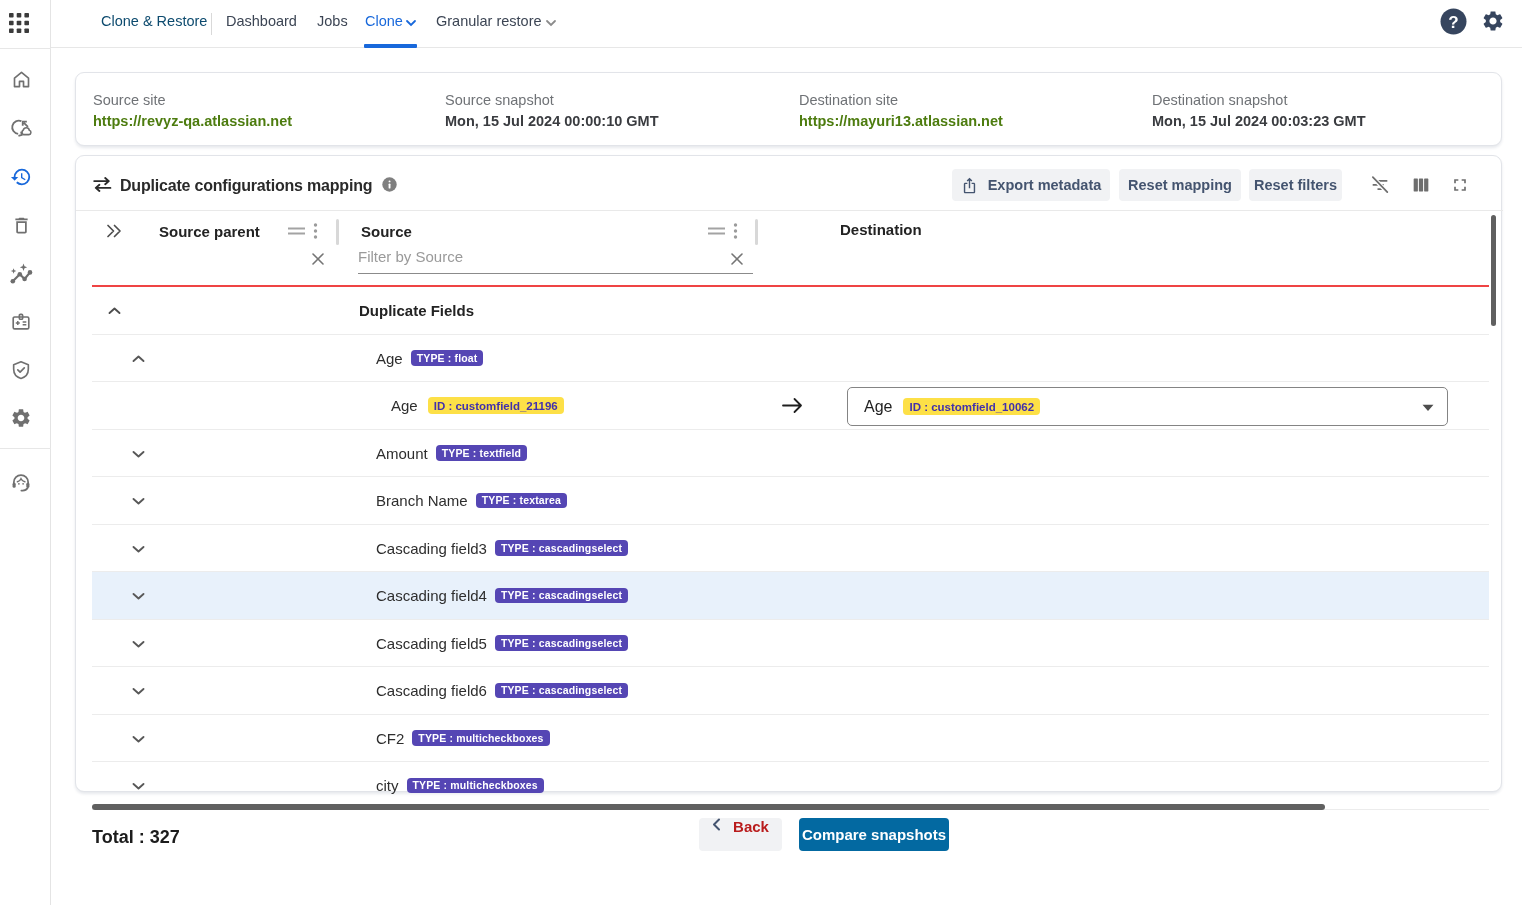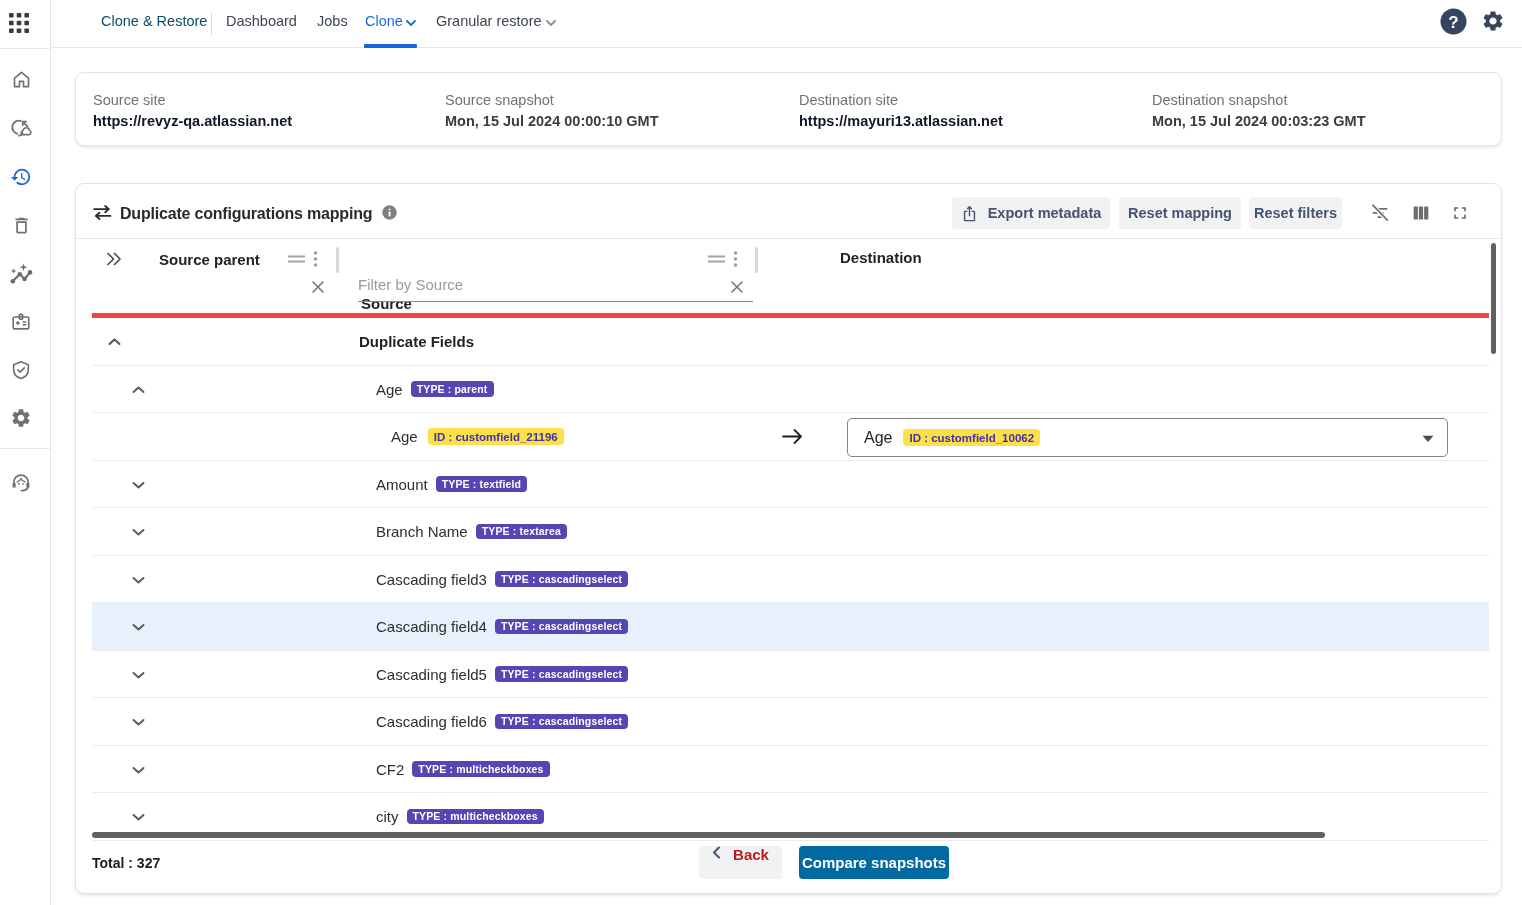--- a/index.html
+++ b/index.html
@@ -14,51 +14,51 @@
 
   
   .topnav { position:absolute; left:51px; top:0; width:1471px; height:48px; border-bottom:1px solid #e7e7e7; background:#fff; }
   .nav-item { position:absolute; top:0; height:48px; line-height:43px; font-size:14.5px; font-weight:500; color:#3c4554; white-space:nowrap; }
   .nav-sep { position:absolute; left:160px; top:13px; width:1px; height:22px; background:#d9d9d9; }
   .nav-underline { position:absolute; left:313px; top:44px; width:53px; height:4px; background:#1868db; border-radius:1px; }
 
   
   .card { position:absolute; left:75px; width:1427px; background:#fff; border:1px solid #e2e4e9; border-radius:9px; box-shadow:0 2px 3px rgba(23,43,77,.10); }
   .card1 { top:72px; height:74px; }
-  .card2 { top:183px; height:711px; }
+  .card2 { top:155px; height:637px; }
 
   .info-col { position:absolute; top:0; }
   .info-label { font-size:14.5px; color:#6f7276; line-height:17px; }
   .info-value { font-size:14.5px; font-weight:700; color:#3a3c40; line-height:17px; margin-top:4px; }
-  .info-link { color:#0f172a; }
+  .info-link { color:#4d7c0f; }
 
   
   .c2-title { position:absolute; left:44px; top:21px; font-size:16px; letter-spacing:-0.2px; font-weight:700; color:#2a2a2a; }
   .hbtn { position:absolute; top:13px; height:32px; background:#f1f2f4; border-radius:4px; color:#44546f; font-size:14.5px; font-weight:600; display:flex; align-items:center; justify-content:center; }
 
   
   .thead-bold { position:absolute; font-size:15px; font-weight:700; color:#232323; }
   .filter-input { position:absolute; top:86px; height:32px; border-bottom:1px solid #8b8b8b; font-size:15px; color:#9a9a9a; line-height:30px; }
   .coldiv { position:absolute; top:63px; width:3px; height:26px; background:#d8d8d8; border-radius:2px; }
 
-  .tbl { position:absolute; left:16px; top:129px; width:1397px; border-top:5px solid #ef4444; }
+  .tbl { position:absolute; left:16px; top:129px; width:1397px; border-top:2px solid #ef4444; }
   .trow { position:relative; height:47.5px; border-bottom:1px solid #ececec; }
   .trow .lbl { position:absolute; left:284px; top:0; height:47px; display:flex; align-items:center; font-size:15px; color:#2e2e2e; white-space:nowrap; }
   .badge { display:inline-block; margin-left:8px; background:#5546b4; color:#fff; font-size:10.5px; font-weight:700; letter-spacing:.15px; padding:2.5px 6px 2px; border-radius:4px; line-height:11px; }
   .idbadge { display:inline-block; margin-left:10px; background:#fde047; color:#4130ad; font-size:11.5px; font-weight:700; padding:2.5px 6px; border-radius:4px; line-height:12px; }
   .chev { position:absolute; top:17px; }
 
   .hl { background:#e8f1fb; }
 
   .sel { position:absolute; left:755px; top:5px; width:601px; height:39px; border:1px solid #848484; border-radius:5px; display:flex; align-items:center; }
 
   .vscroll { position:absolute; left:1415px; top:59px; width:5px; height:111px; background:#606060; border-radius:2.5px; }
   .hscroll { position:absolute; left:16px; top:648px; width:1233px; height:6px; background:#606060; border-radius:3px; }
 
-  .total { position:absolute; left:16px; top:671px; font-size:14px; font-weight:700; color:#1c1c1c; }
+  .total { position:absolute; left:16px; top:671px; font-size:18px; font-weight:700; color:#1c1c1c; }
   .btn-back { position:absolute; left:623px; top:662px; width:83px; height:33px; background:#f1f2f4; border-radius:4px; color:#b91c1c; font-size:15px; font-weight:600; display:flex; justify-content:center; }
   .btn-compare { position:absolute; left:723px; top:662px; width:150px; height:33px; background:#0369a1; border-radius:4px; color:#fff; font-size:15px; font-weight:600; display:flex; align-items:center; justify-content:center; }
 </style>
 </head>
 <body>
 <div class="page">
 
   <div class="topnav">
     <div class="nav-item" style="left:50px; color:#0c4a6e;">Clone &amp; Restore</div>
     <div class="nav-sep"></div>
@@ -244,21 +244,21 @@
       </svg>
     <svg class="abs" style="left:237px; top:66px;" width="5" height="18" viewBox="0 0 5 18">
         <g fill="#9b9b9b">
           <circle cx="2.5" cy="3" r="1.7"></circle>
           <circle cx="2.5" cy="9" r="1.7"></circle>
           <circle cx="2.5" cy="15" r="1.7"></circle>
         </g>
       </svg>
     <div class="coldiv" style="left:260px;"></div>
 
-    <div class="thead-bold" style="left:285px; top:67px;margin-top:44px;">Source</div>
+    <div class="thead-bold" style="left:285px; top:67px;">Source</div>
     <svg class="abs" style="left:632px; top:69px;" width="17" height="12" viewBox="0 0 17 12">
         <g stroke="#a3a3a3" stroke-width="2">
           <path d="M0 3.5h17"></path>
           <path d="M0 8.5h17"></path>
         </g>
       </svg>
     <svg class="abs" style="left:657px; top:66px;" width="5" height="18" viewBox="0 0 5 18">
         <g fill="#9b9b9b">
           <circle cx="2.5" cy="3" r="1.7"></circle>
           <circle cx="2.5" cy="9" r="1.7"></circle>
@@ -283,21 +283,21 @@
         <svg class="chev" style="left:15px;" width="15" height="14" viewBox="0 0 15 14">
             <path d="M2.5 9 L7.5 4.5 L12.5 9" fill="none" stroke="#4e4e4e" stroke-width="1.9" stroke-linecap="round" stroke-linejoin="round"></path>
           </svg>
         <div class="lbl" style="left:267px; font-weight:700; color:#232323;">Duplicate Fields</div>
       </div>
 
       <div class="trow">
         <svg class="chev" style="left:39px;" width="15" height="14" viewBox="0 0 15 14">
             <path d="M2.5 9 L7.5 4.5 L12.5 9" fill="none" stroke="#585858" stroke-width="1.9" stroke-linecap="round" stroke-linejoin="round"></path>
           </svg>
-        <div class="lbl" style="left:284px;">Age <span class="badge">TYPE : parent</span></div>
+        <div class="lbl" style="left:284px;">Age <span class="badge">TYPE : float</span></div>
       </div>
 
       <div class="trow">
         <div class="lbl" style="left:299px;">Age <span class="idbadge">ID : customfield_21196</span></div>
         <svg class="abs" style="left:690px; top:15px;" width="21" height="17" viewBox="0 0 21 17">
             <path d="M1 8.5 H19 M12.5 2 L19 8.5 L12.5 15" fill="none" stroke="#1f1f1f" stroke-width="1.8" stroke-linecap="round" stroke-linejoin="round"></path>
           </svg>
         <div class="sel">
           <span style="font-size:16px; color:#1f1f1f; margin-left:16px;">Age</span>
           <span class="idbadge" style="margin-left:11px;">ID : customfield_10062</span>

